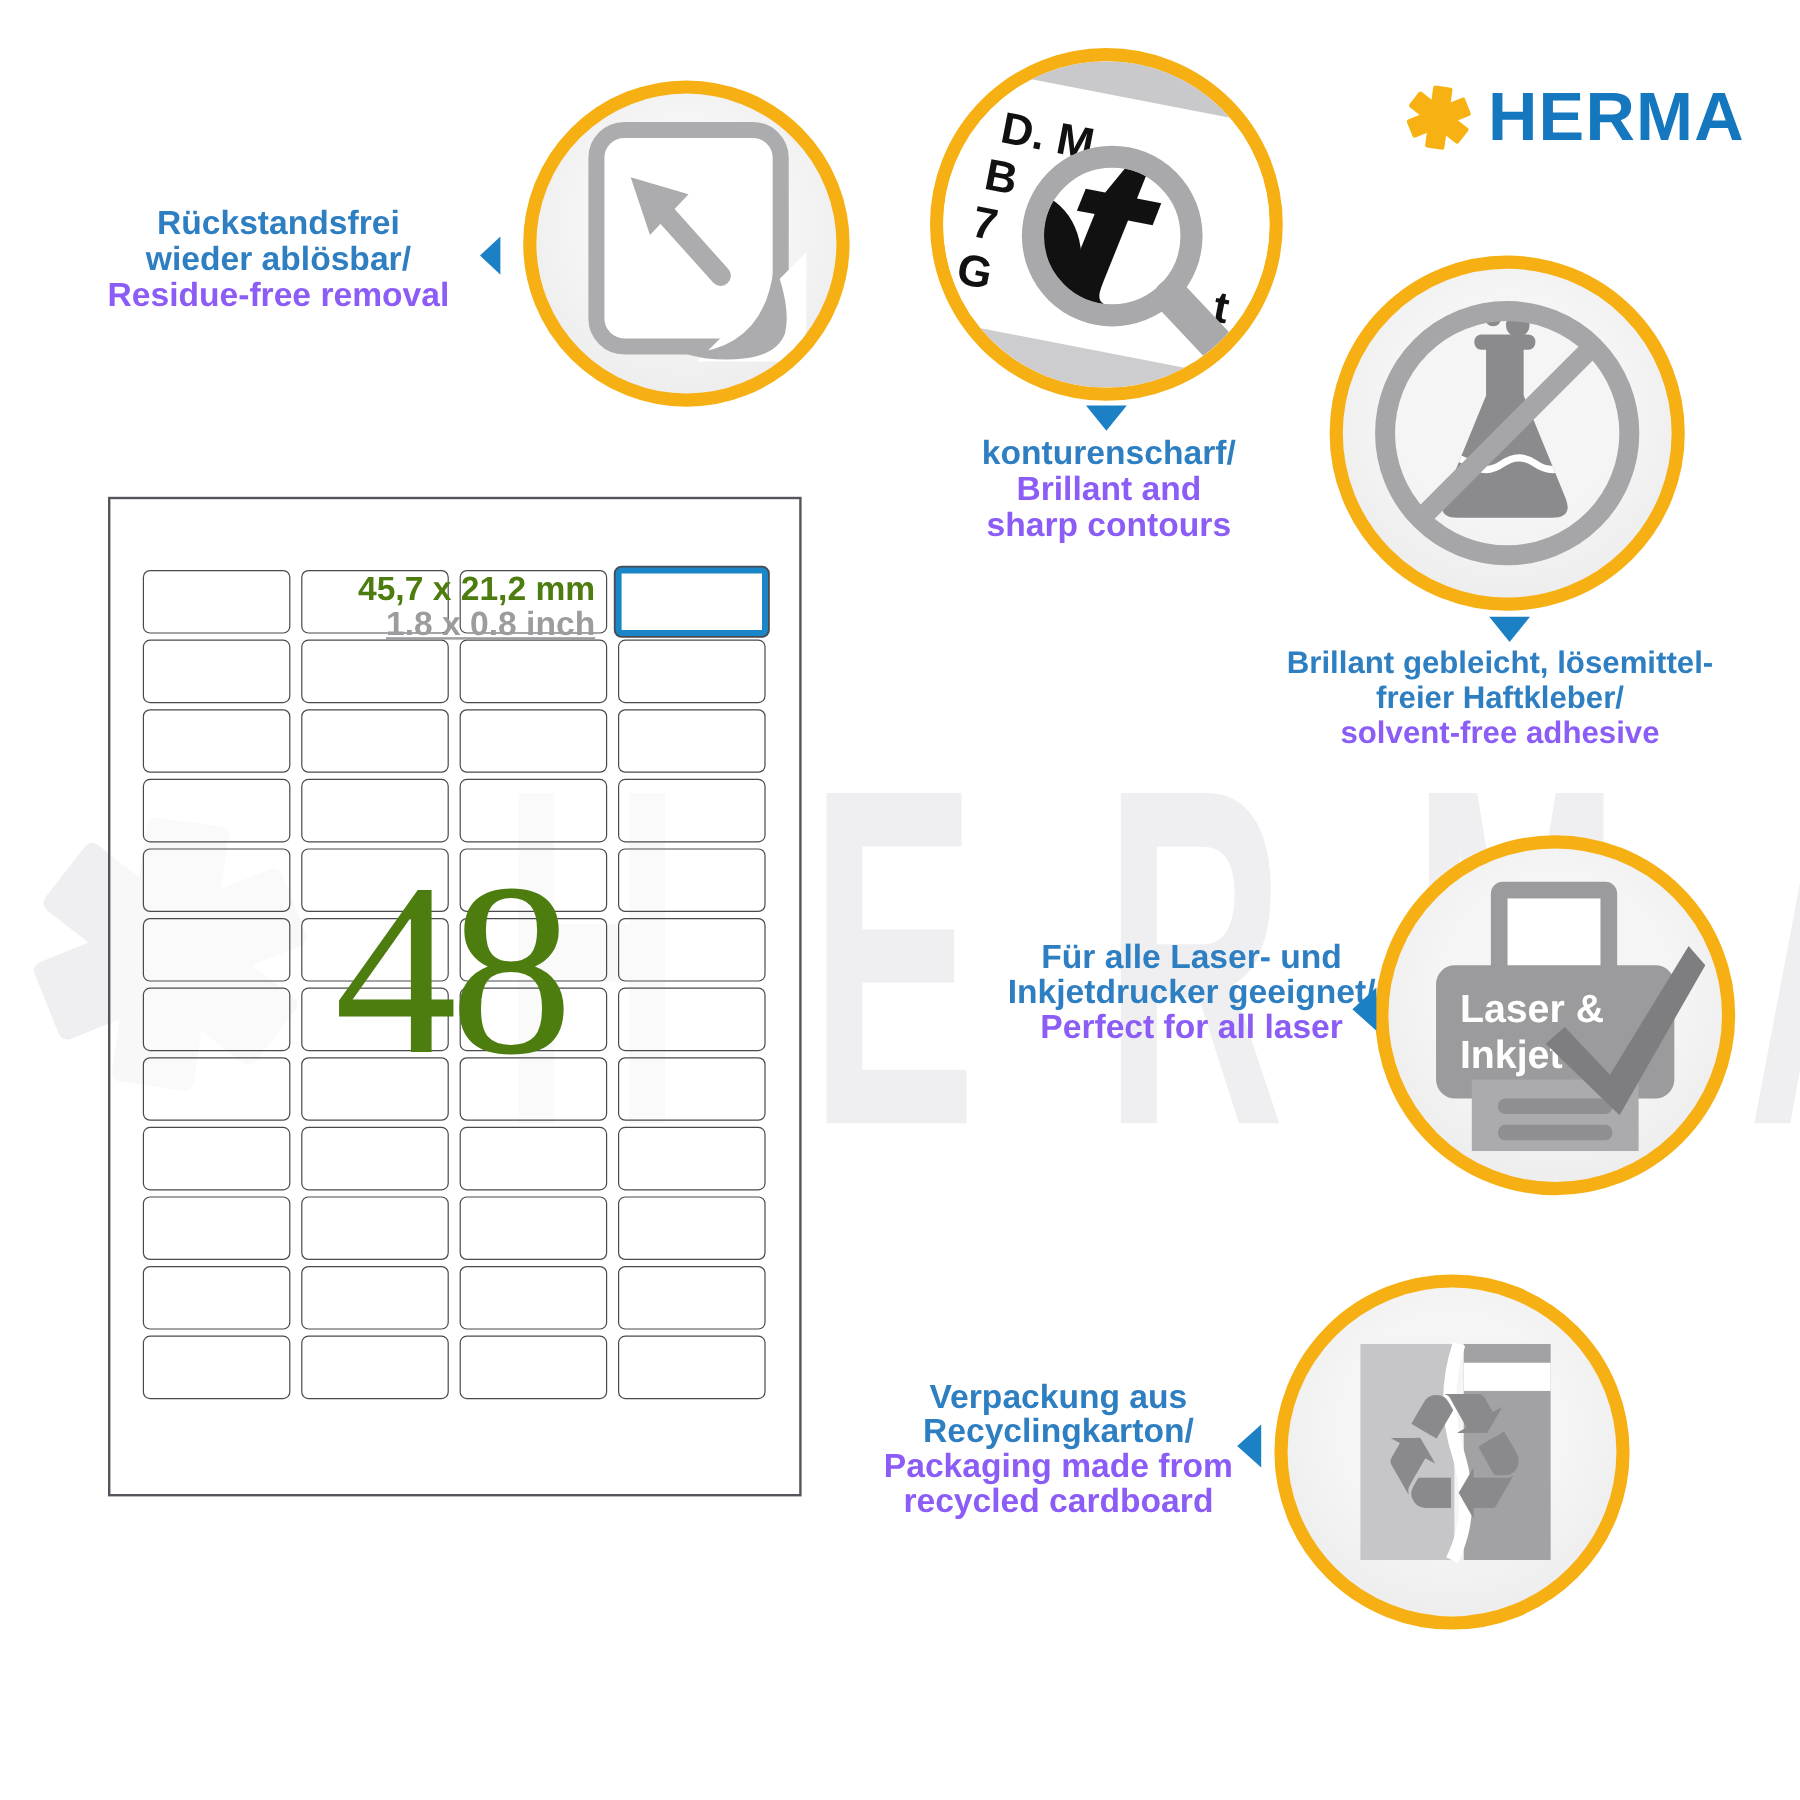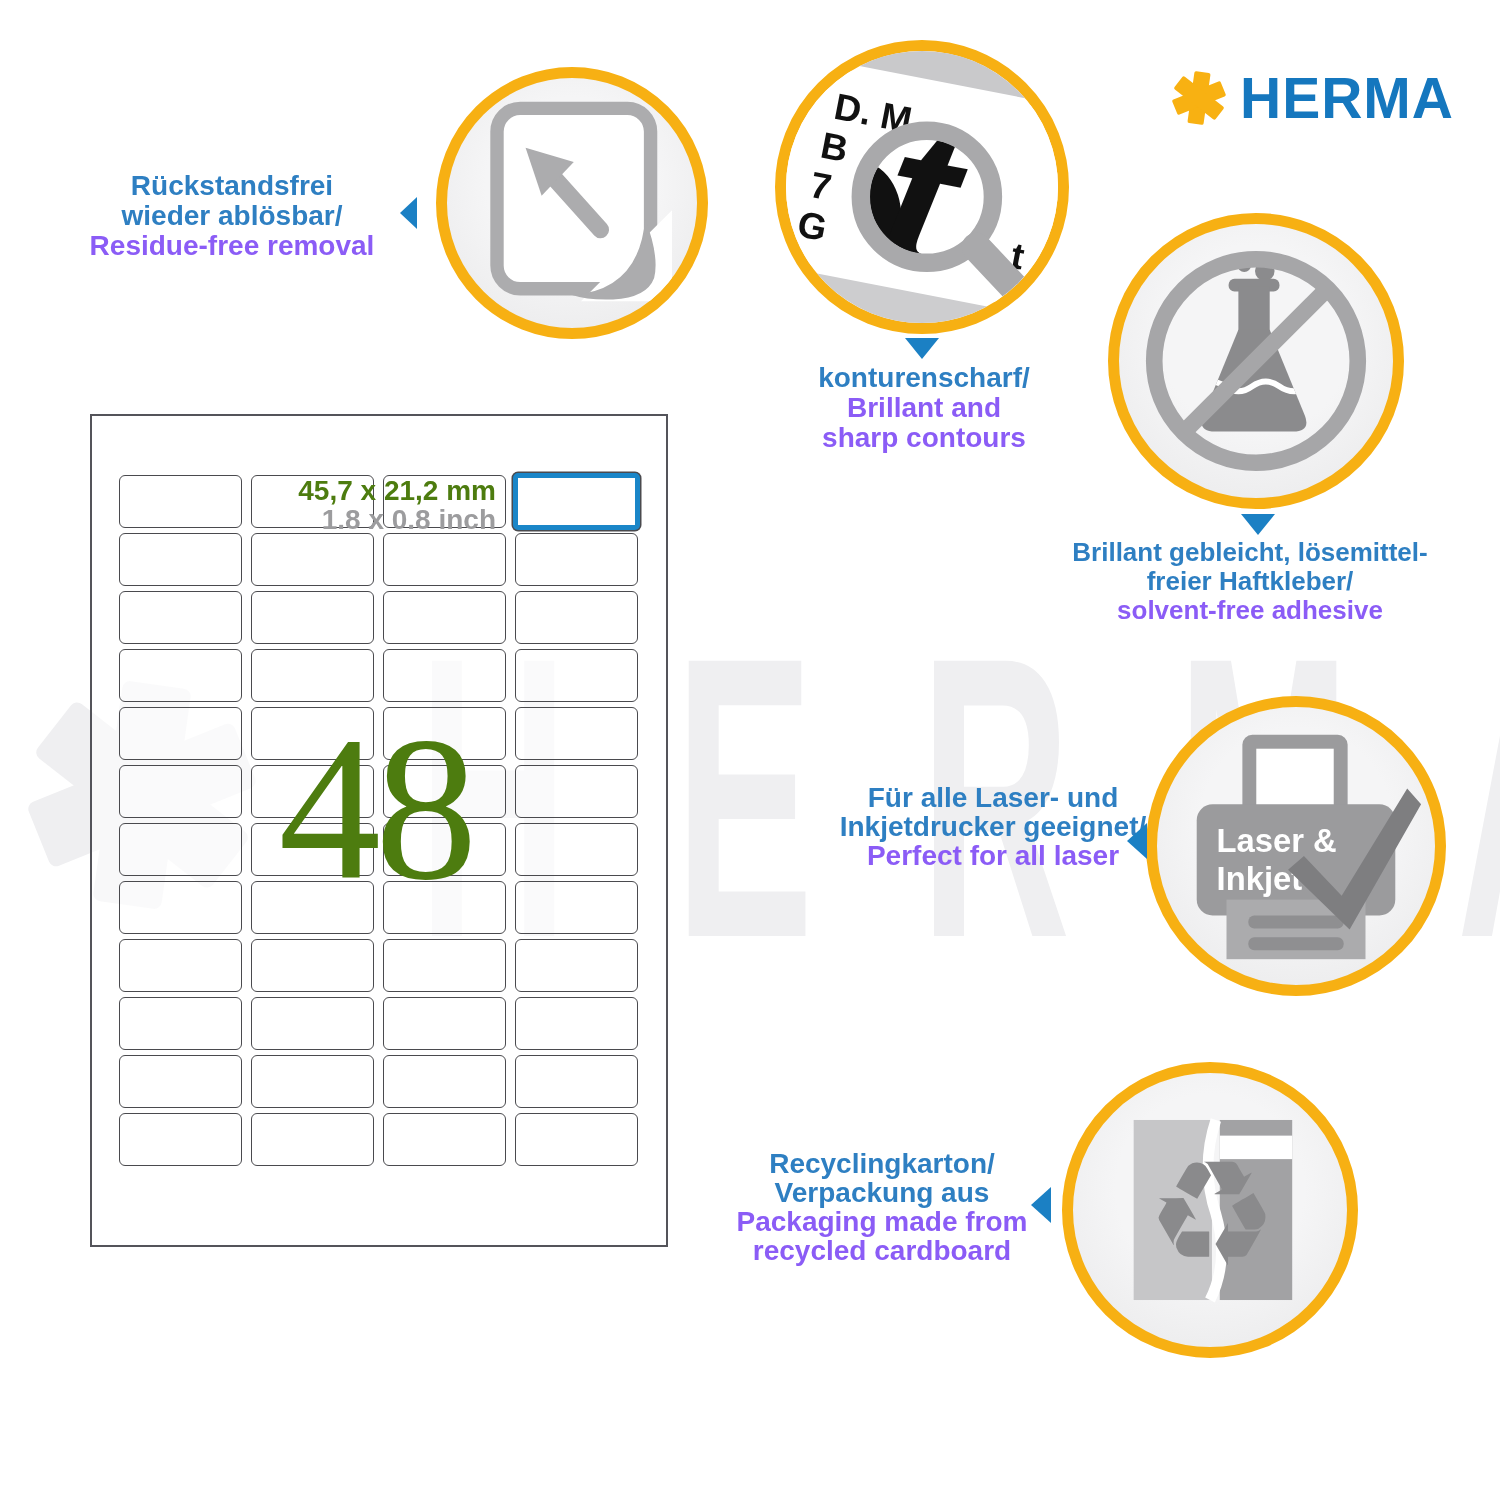--- a/index.html
+++ b/index.html
@@ -19,21 +19,21 @@
   .label-grid{position:absolute;left:27px;top:59px;display:grid;
               grid-template-columns:repeat(4,123px);column-gap:9px;
               grid-auto-rows:53px;row-gap:5px;}
   .label-cell{border:1.5px solid #4a4a4e;border-radius:6px;background:rgba(255,255,255,0.35);}
   .label-cell.highlight{border:5px solid #1a86c8;border-radius:5px;margin:-2px;
               box-shadow:0 0 0 1.5px #4a4a4e;background:#ffffff;}
 
   .dims{position:absolute;left:230px;top:476px;width:266px;text-align:right;
         z-index:3;font-weight:bold;font-size:28px;line-height:29px;}
   .dims .mm{color:#4d7c0f;}
-  .dims .inch{color:#9c9c9e;}
+  .dims .inch{color:#9c9c9e;text-decoration:underline;}
 
   .count{position:absolute;left:230px;top:742px;width:290px;text-align:center;z-index:3;
          font-family:"Liberation Serif",serif;font-size:205px;line-height:134px;
          letter-spacing:-6px;color:#4d7c0f;}
 
   
   .feature-text{position:absolute;z-index:3;text-align:center;font-weight:bold;
                 font-size:28px;line-height:30px;}
   .feature-text .de{color:#2e7fc2;display:block;}
   .feature-text .en{color:#8b5cf6;display:block;}
@@ -175,22 +175,22 @@
   <span class="en">solvent-free adhesive</span>
 </div>
 
 <div class="feature-text ft-printer">
   <span class="de">Für alle Laser- und</span>
   <span class="de">Inkjetdrucker geeignet/</span>
   <span class="en">Perfect for all laser</span>
 </div>
 
 <div class="feature-text ft-pack">
+  <span class="de">Verpackung aus</span>
   <span class="de">Recyclingkarton/</span>
-  <span class="de">Verpackung aus</span>
   <span class="en">Packaging made from</span>
   <span class="en">recycled cardboard</span>
 </div>
 
 <div class="tri tri-left tri-removal"></div>
 <div class="tri tri-down tri-brilliant"></div>
 <div class="tri tri-down tri-chlor"></div>
 <div class="tri tri-left tri-printer"></div>
 <div class="tri tri-left tri-pack"></div>
 

